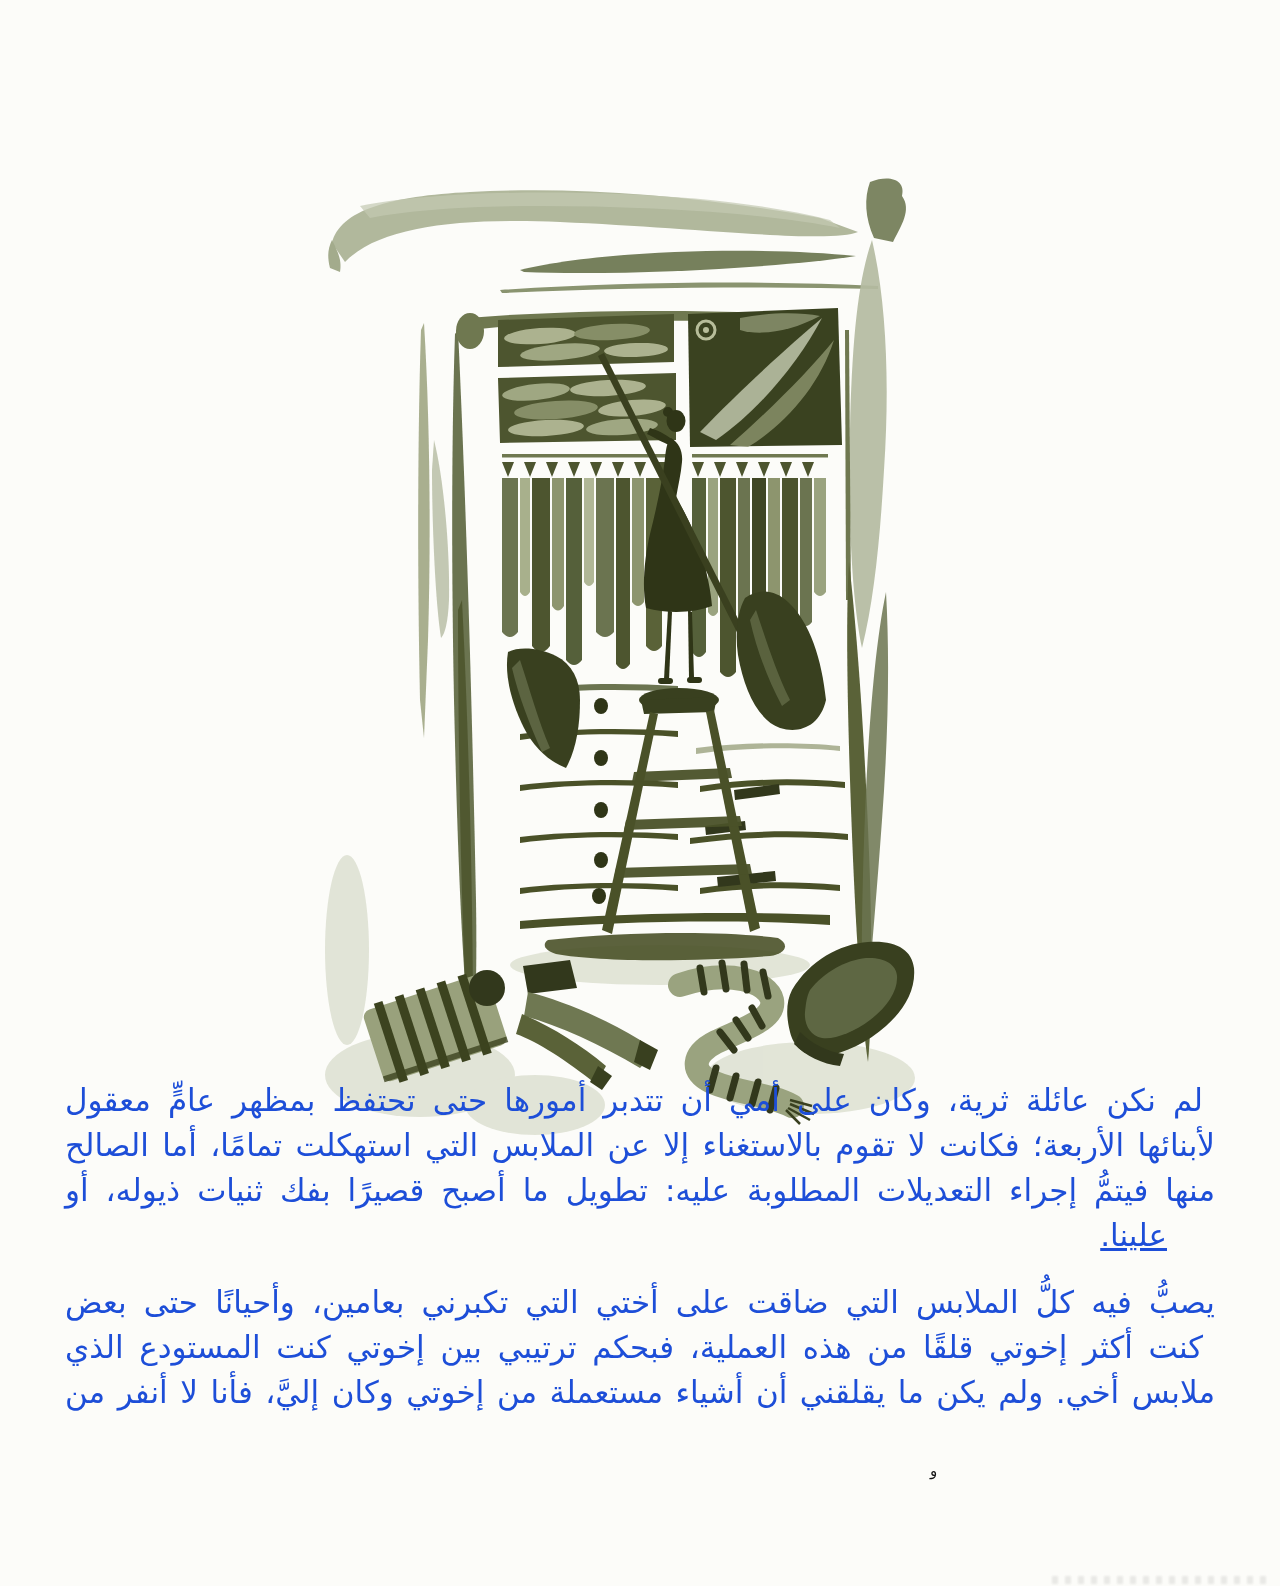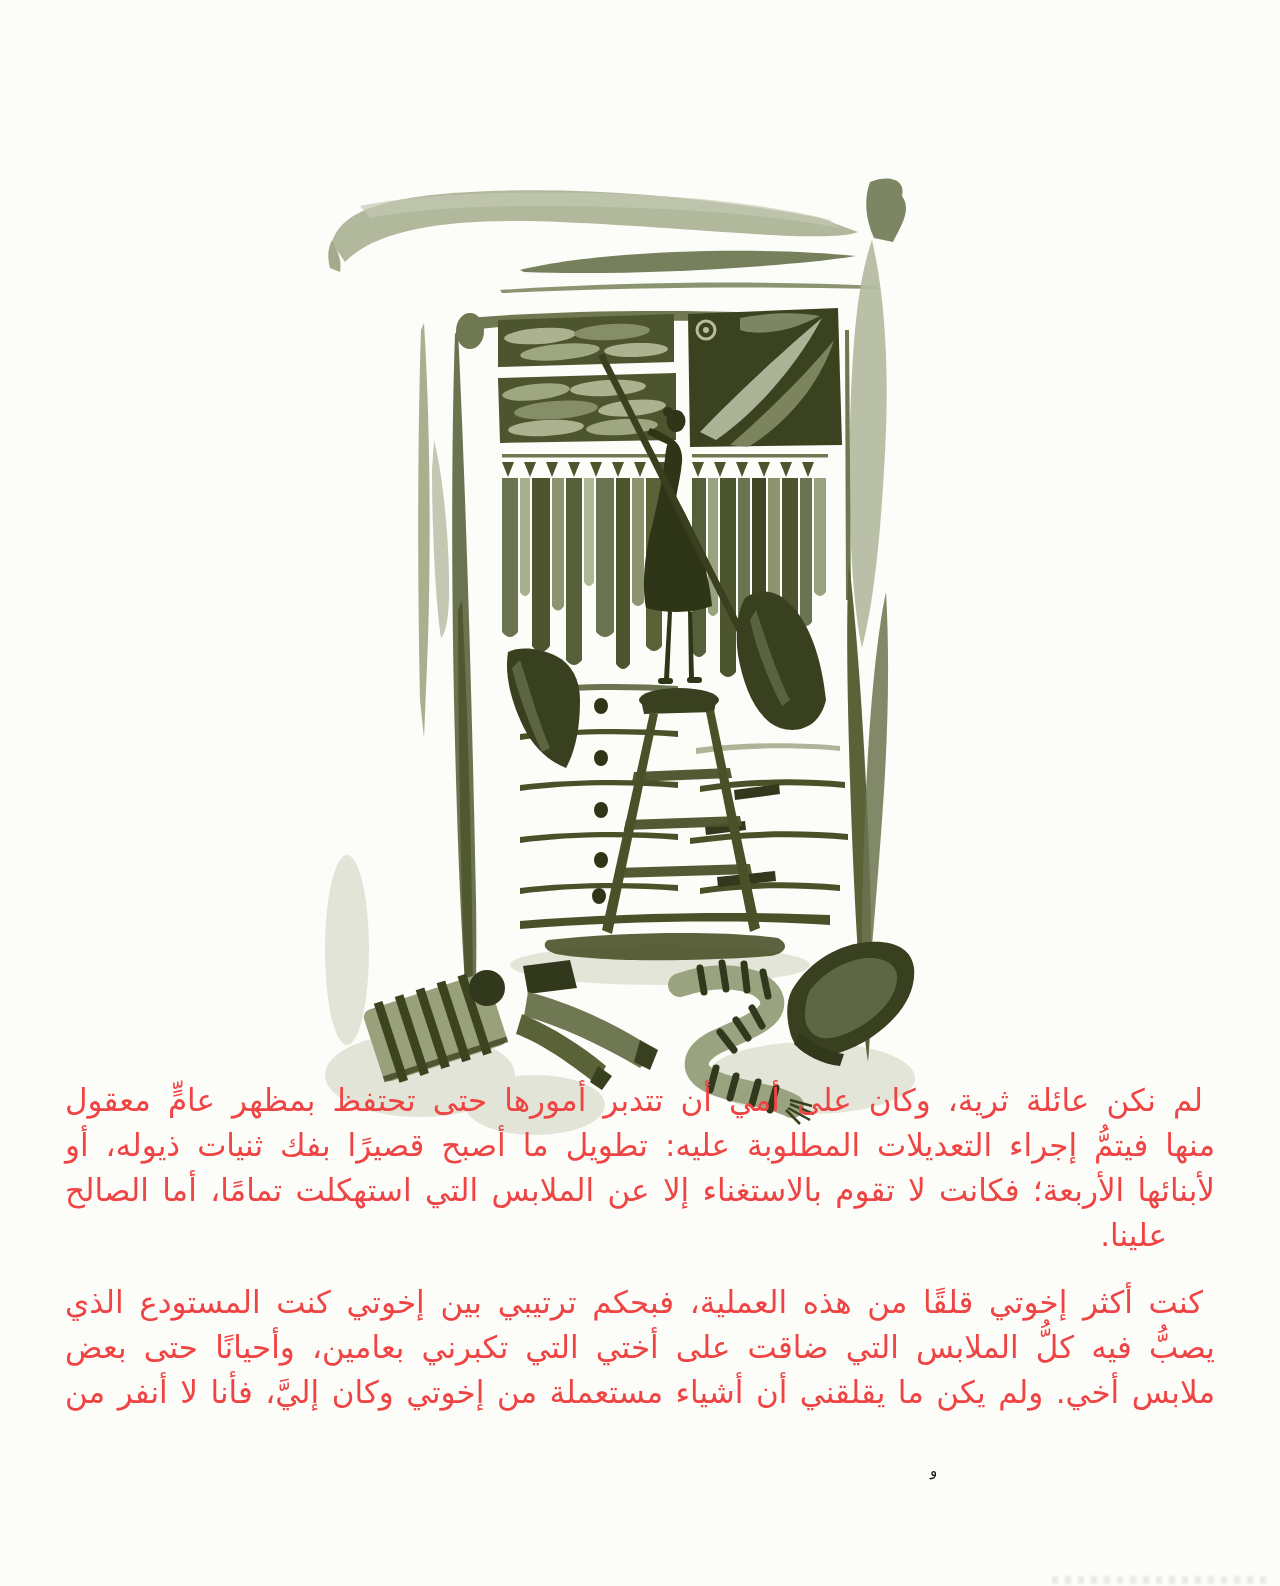--- a/index.html
+++ b/index.html
@@ -7,34 +7,35 @@
     width:1280px;height:1586px;position:relative;overflow:hidden;
     background:#fcfcf9;
     font-family:"DejaVu Sans",sans-serif;
   }
   .illustration{
     position:absolute;left:300px;top:112px;width:660px;height:1038px;margin:0;
   }
   .illustration svg{display:block;width:100%;height:100%;}
   .text-block{
     position:absolute;top:1078px;right:65px;width:1150px;
-    direction:rtl;color:#ef4444;
+    direction:rtl;color:#1d4ed8;
     font-size:31px;line-height:45px;
   }
   .para{margin:0;}
   .para.second{margin-top:22px;}
   .line{
     text-align:justify;
     text-align-last:justify;
     white-space:nowrap;
   }
   .line.first-line{padding-right:12px;}
   .line.closing-line{
     text-align-last:right;
     padding-right:48px;
+    text-decoration:underline;
   }
   .stray-mark{
     position:absolute;left:930px;top:1462px;
     font-size:15px;color:#111;direction:rtl;
   }
   .bleed-through{
     position:absolute;left:1052px;top:1576px;width:220px;height:8px;
     background:repeating-linear-gradient(90deg,#b9b9b6 0 6px,transparent 6px 13px);
     opacity:.28;filter:blur(1px);
   }
@@ -265,26 +266,26 @@
     <path d="M792,990 C810,960 840,944 868,942 C896,940 912,950 914,968 C916,990 904,1010 886,1026 C868,1042 844,1054 824,1056 C806,1058 794,1048 790,1032 C786,1016 786,1002 792,990 Z" fill="#39401f"></path>
     <path d="M810,990 C824,972 846,960 866,958 C884,957 896,964 897,976 C898,992 886,1008 870,1020 C854,1032 834,1040 822,1038 C810,1036 804,1024 805,1012 C806,1002 807,996 810,990 Z" fill="#6b7450" opacity="0.75"></path>
     <path d="M800,1032 C812,1044 828,1052 844,1054 L840,1066 C822,1064 806,1056 794,1044 Z" fill="#32381c"></path>
   </g>
 </svg>
 </figure>
 
 <section class="text-block">
   <div class="para first">
     <div class="line first-line">لم نكن عائلة ثرية، وكان على أمي أن تتدبر أمورها حتى تحتفظ بمظهر عامٍّ معقول</div>
+    <div class="line">لأبنائها الأربعة؛ فكانت لا تقوم بالاستغناء إلا عن الملابس التي استهكلت تمامًا، أما الصالح</div>
     <div class="line">منها فيتمُّ إجراء التعديلات المطلوبة عليه: تطويل ما أصبح قصيرًا بفك ثنيات ذيوله، أو</div>
-    <div class="line">لأبنائها الأربعة؛ فكانت لا تقوم بالاستغناء إلا عن الملابس التي استهكلت تمامًا، أما الصالح</div>
     <div class="line closing-line">علينا.</div>
   </div>
   <div class="para second">
+    <div class="line">يصبُّ فيه كلُّ الملابس التي ضاقت على أختي التي تكبرني بعامين، وأحيانًا حتى بعض</div>
     <div class="line first-line">كنت أكثر إخوتي قلقًا من هذه العملية، فبحكم ترتيبي بين إخوتي كنت المستودع الذي</div>
-    <div class="line">يصبُّ فيه كلُّ الملابس التي ضاقت على أختي التي تكبرني بعامين، وأحيانًا حتى بعض</div>
     <div class="line">ملابس أخي. ولم يكن ما يقلقني أن أشياء مستعملة من إخوتي وكان إليَّ، فأنا لا أنفر من</div>
   </div>
 </section>
 
 <span class="stray-mark">و</span>
 
 <div class="bleed-through"></div>
 
 </body></html>

